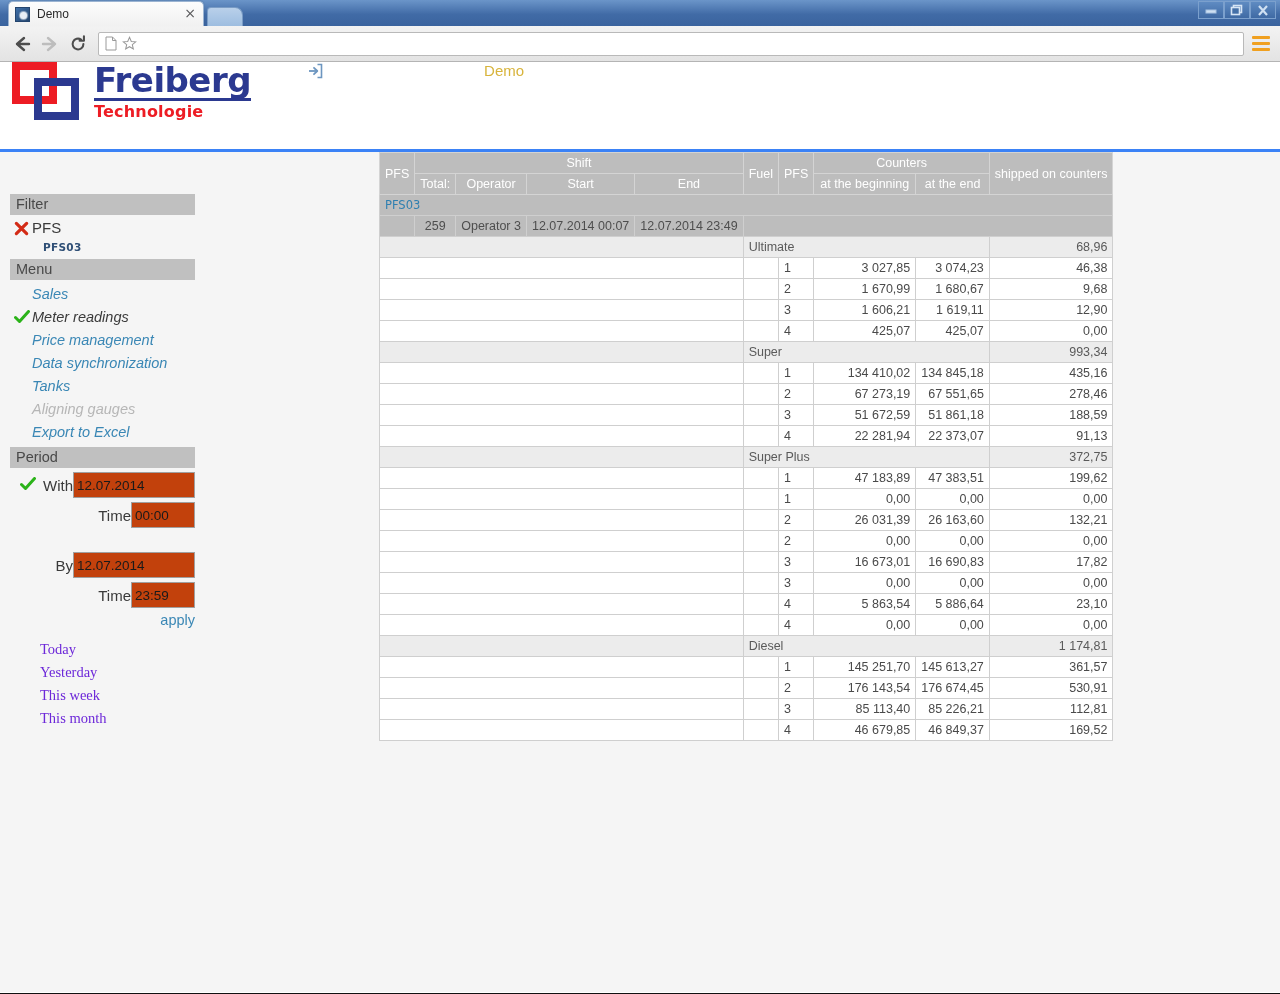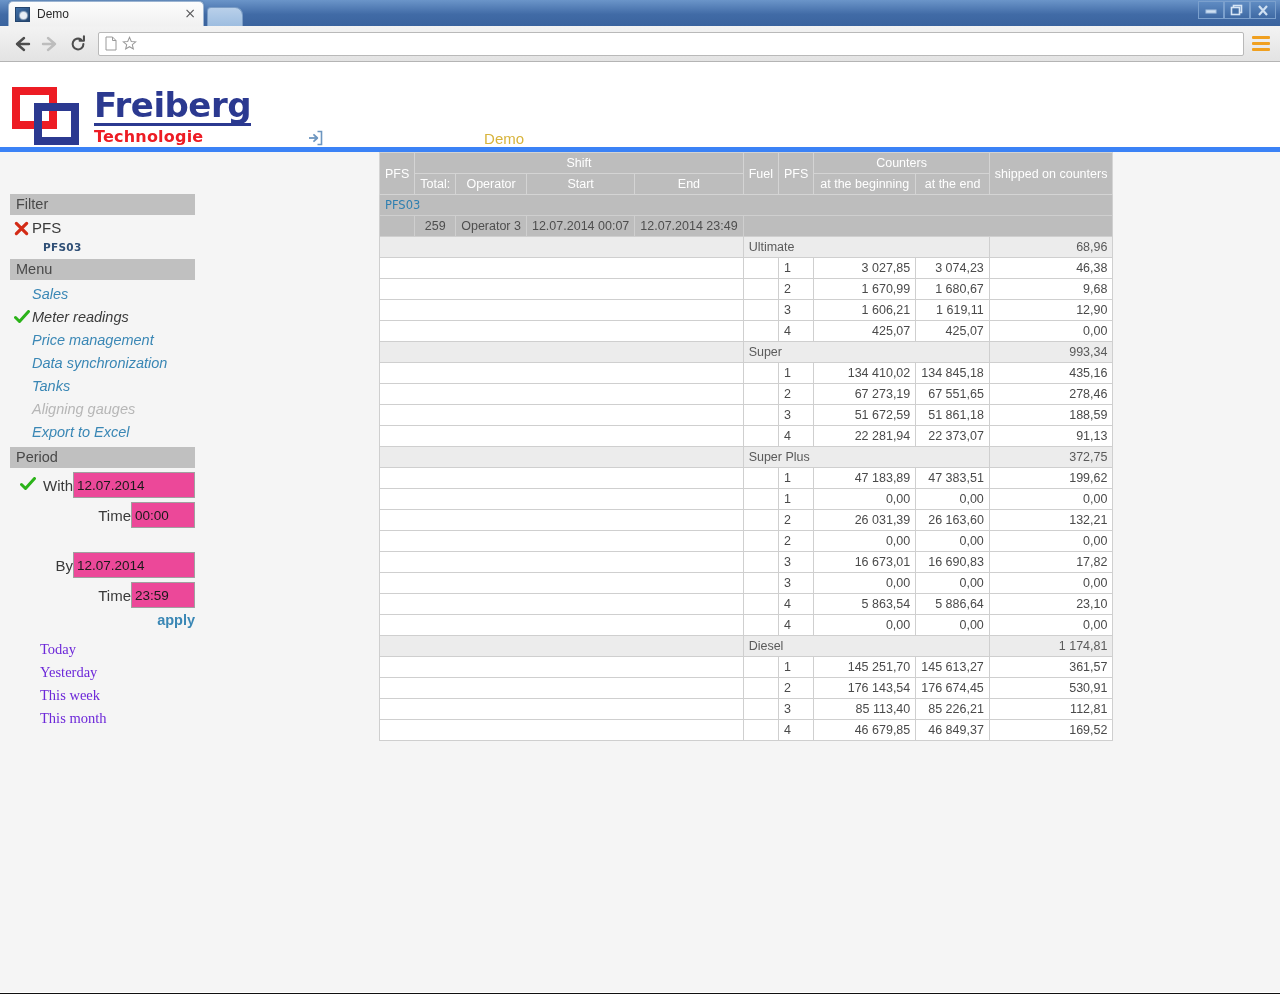--- a/index.html
+++ b/index.html
@@ -113,22 +113,22 @@
     padding: 0 2px;
     flex: 0 0 auto;
   }
   .menubtn i { display:block; height: 3px; background: #f0a020; border-radius: 1px; }
 
   
   .page { height: 931px; background: #ffffff; position: relative; overflow: hidden; }
 
   .site-header {
     height: 90px; background: #ffffff;
-    border-bottom: 5px solid #3b82f6;
-    display: flex; align-items: flex-end;
+    border-bottom: 3px solid #3b82f6;
+    display: flex; align-items: flex-start;
     position: relative;
   }
   .logo-wrap { display: flex; align-items: center; padding-left: 12px; }
   .logo-mark { position: relative; width: 72px; height: 60px; flex: 0 0 auto; }
   .logo-mark .sq-red {
     position: absolute; left: 0; top: 0; width: 45px; height: 42px;
     border: 8px solid #ed1c24;
   }
   .logo-mark .sq-blue {
     position: absolute; left: 22px; top: 16px; width: 45px; height: 42px;
@@ -177,27 +177,27 @@
   .menu-link.active { color: #3a3a3a; cursor: default; }
   .menu-link.muted { color: #b6b6b6; cursor: default; }
 
   .period-block { margin-top: 0; }
   .pr-row { display: flex; align-items: center; justify-content: flex-end; margin-top: 4px; }
   .pr-check { position:absolute; left: 10px; }
   .pr-label { font-size: 15px; color: #3a3a3a; margin-right: 0px; }
   .pr-input {
     font-family: "Liberation Sans", sans-serif;
     font-size: 13.5px; color: #1a1a1a;
-    border: 1px solid #a0a0a0; background: #ec4899;
+    border: 1px solid #a0a0a0; background: #c2410c;
     height: 22px; padding: 12px 3px; outline: none;
   }
   .in-date { width: 122px; }
   .in-time { width: 64px; }
   .pr-row-wrap { position: relative; }
-  .apply-row { display: flex; justify-content: flex-end; margin-top: 4px; font-weight: bold; }
+  .apply-row { display: flex; justify-content: flex-end; margin-top: 4px; }
   .apply-link { font-size: 14.5px; color: #3a87b5; cursor: pointer; }
   .quick-list { margin-top: 10px; padding-left: 30px; }
   .quick-link { font-size: 14.5px; color: #6d28d9; line-height: 23px; cursor: pointer; display: block; font-family: Liberation Serif, serif; }
 
   
   .report-wrap { position: absolute; left: 379px; top: 0px; }
   table.report {
     border-collapse: collapse;
     background: #fff;
     font-size: 12.5px;

